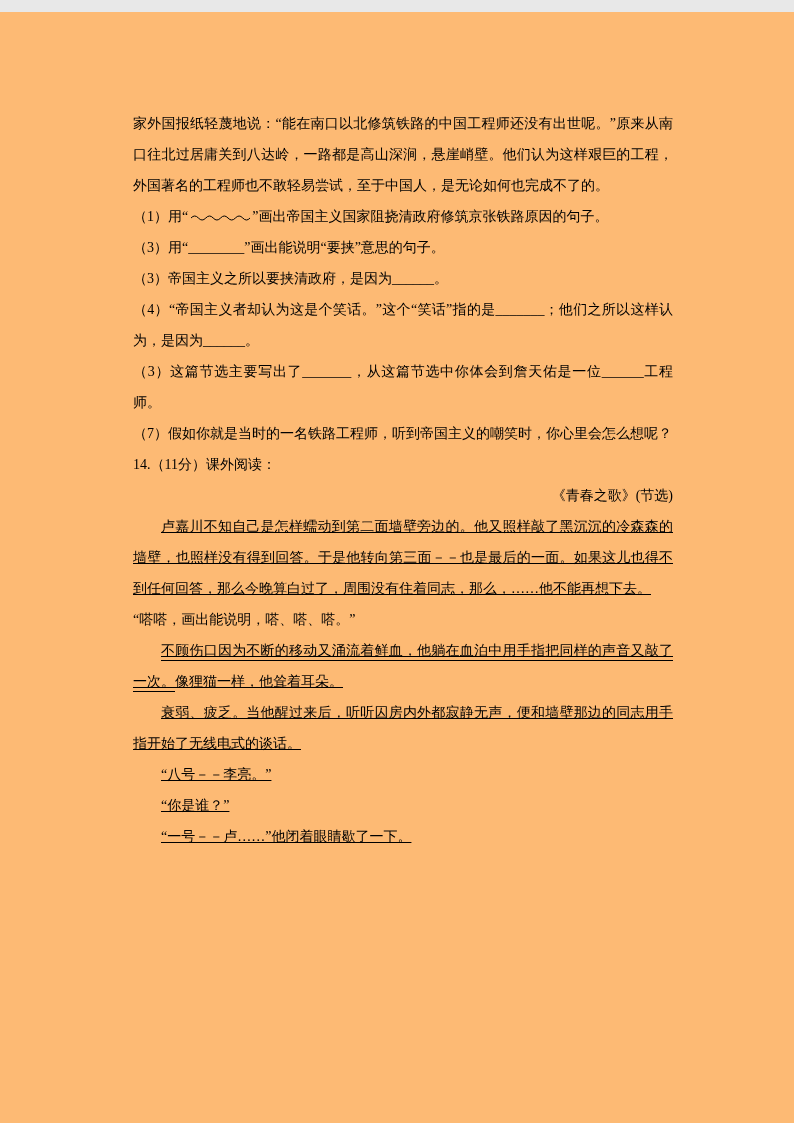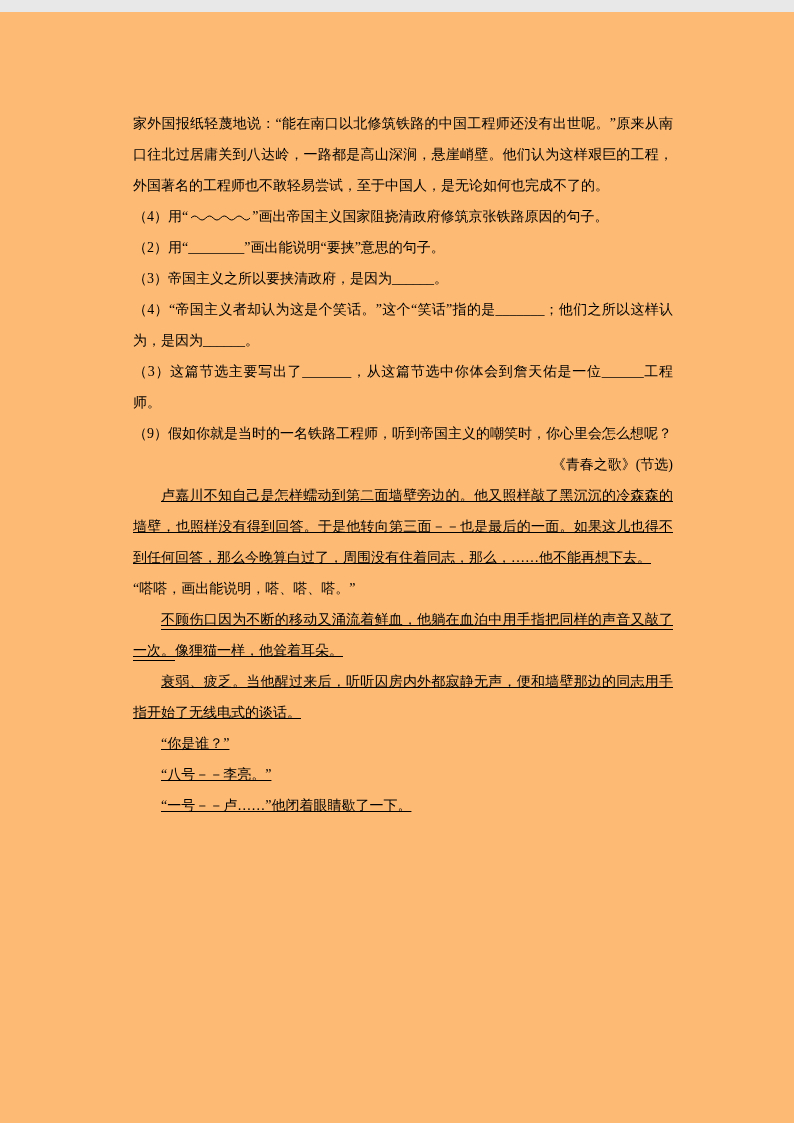--- a/index.html
+++ b/index.html
@@ -39,46 +39,47 @@
   .wavy-blank svg{display:block;}
 </style>
 </head>
 <body>
 
 <div class="page">
   <div class="content">
 
     <p>家外国报纸轻蔑地说：“能在南口以北修筑铁路的中国工程师还没有出世呢。”原来从南口往北过居庸关到八达岭，一路都是高山深涧，悬崖峭壁。他们认为这样艰巨的工程，外国著名的工程师也不敢轻易尝试，至于中国人，是无论如何也完成不了的。</p>
 
-    <p class="q"><span>（4）用“</span><span class="wavy-blank"><svg viewBox="0 0 60 10" width="60" height="10" aria-hidden="true">
+    <p class="q"><span>（1）用“</span><span class="wavy-blank"><svg viewBox="0 0 60 10" width="60" height="10" aria-hidden="true">
             <path d="M1 7 Q4.7 3 8.4 7 T15.8 7 T23.2 7 T30.6 7 T38 7 T45.4 7 T52.8 7 T60 7" fill="none" stroke="#000000" stroke-width="1"></path>
           </svg></span><span>”画出帝国主义国家阻挠清政府修筑京张铁路原因的句子。</span></p>
 
-    <p class="q">（2）用“________”画出能说明“要挟”意思的句子。</p>
+    <p class="q">（3）用“________”画出能说明“要挟”意思的句子。</p>
 
     <p class="q">（3）帝国主义之所以要挟清政府，是因为______。</p>
 
     <p class="q">（4）“帝国主义者却认为这是个笑话。”这个“笑话”指的是_______；他们之所以这样认为，是因为______。</p>
 
     <p class="q">（3）这篇节选主要写出了_______，从这篇节选中你体会到詹天佑是一位______工程师。</p>
 
-    <p class="q">（9）假如你就是当时的一名铁路工程师，听到帝国主义的嘲笑时，你心里会怎么想呢？</p>
+    <p class="q">（7）假如你就是当时的一名铁路工程师，听到帝国主义的嘲笑时，你心里会怎么想呢？</p>
 
+    <p class="section-heading">14.（11分）课外阅读：</p>
 
     <p class="passage-title">《青春之歌》(节选)</p>
 
     <p class="indent2 passage-first">卢嘉川不知自己是怎样蠕动到第二面墙壁旁边的。他又照样敲了黑沉沉的冷森森的墙壁，也照样没有得到回答。于是他转向第三面－－也是最后的一面。如果这儿也得不到任何回答，那么今晚算白过了，周围没有住着同志，那么，……他不能再想下去。</p>
 
     <p>“嗒嗒，画出能说明，嗒、嗒、嗒。”</p>
 
     <p class="indent2"><span class="underlined">不顾伤口因为不断的移动又涌流着鲜血，他躺在血泊中用手指把同样的声音又敲了一次。</span><span>像狸猫一样，他耸着耳朵。</span></p>
 
 
     <p class="indent2">衰弱、疲乏。当他醒过来后，听听囚房内外都寂静无声，便和墙壁那边的同志用手指开始了无线电式的谈话。</p>
 
+    <p class="indent2">“八号－－李亮。”</p>
+
     <p class="indent2">“你是谁？”</p>
-
-    <p class="indent2">“八号－－李亮。”</p>
 
     <p class="indent2">“一号－－卢……”他闭着眼睛歇了一下。</p>
 
   </div>
 </div>
 
 </body></html>

